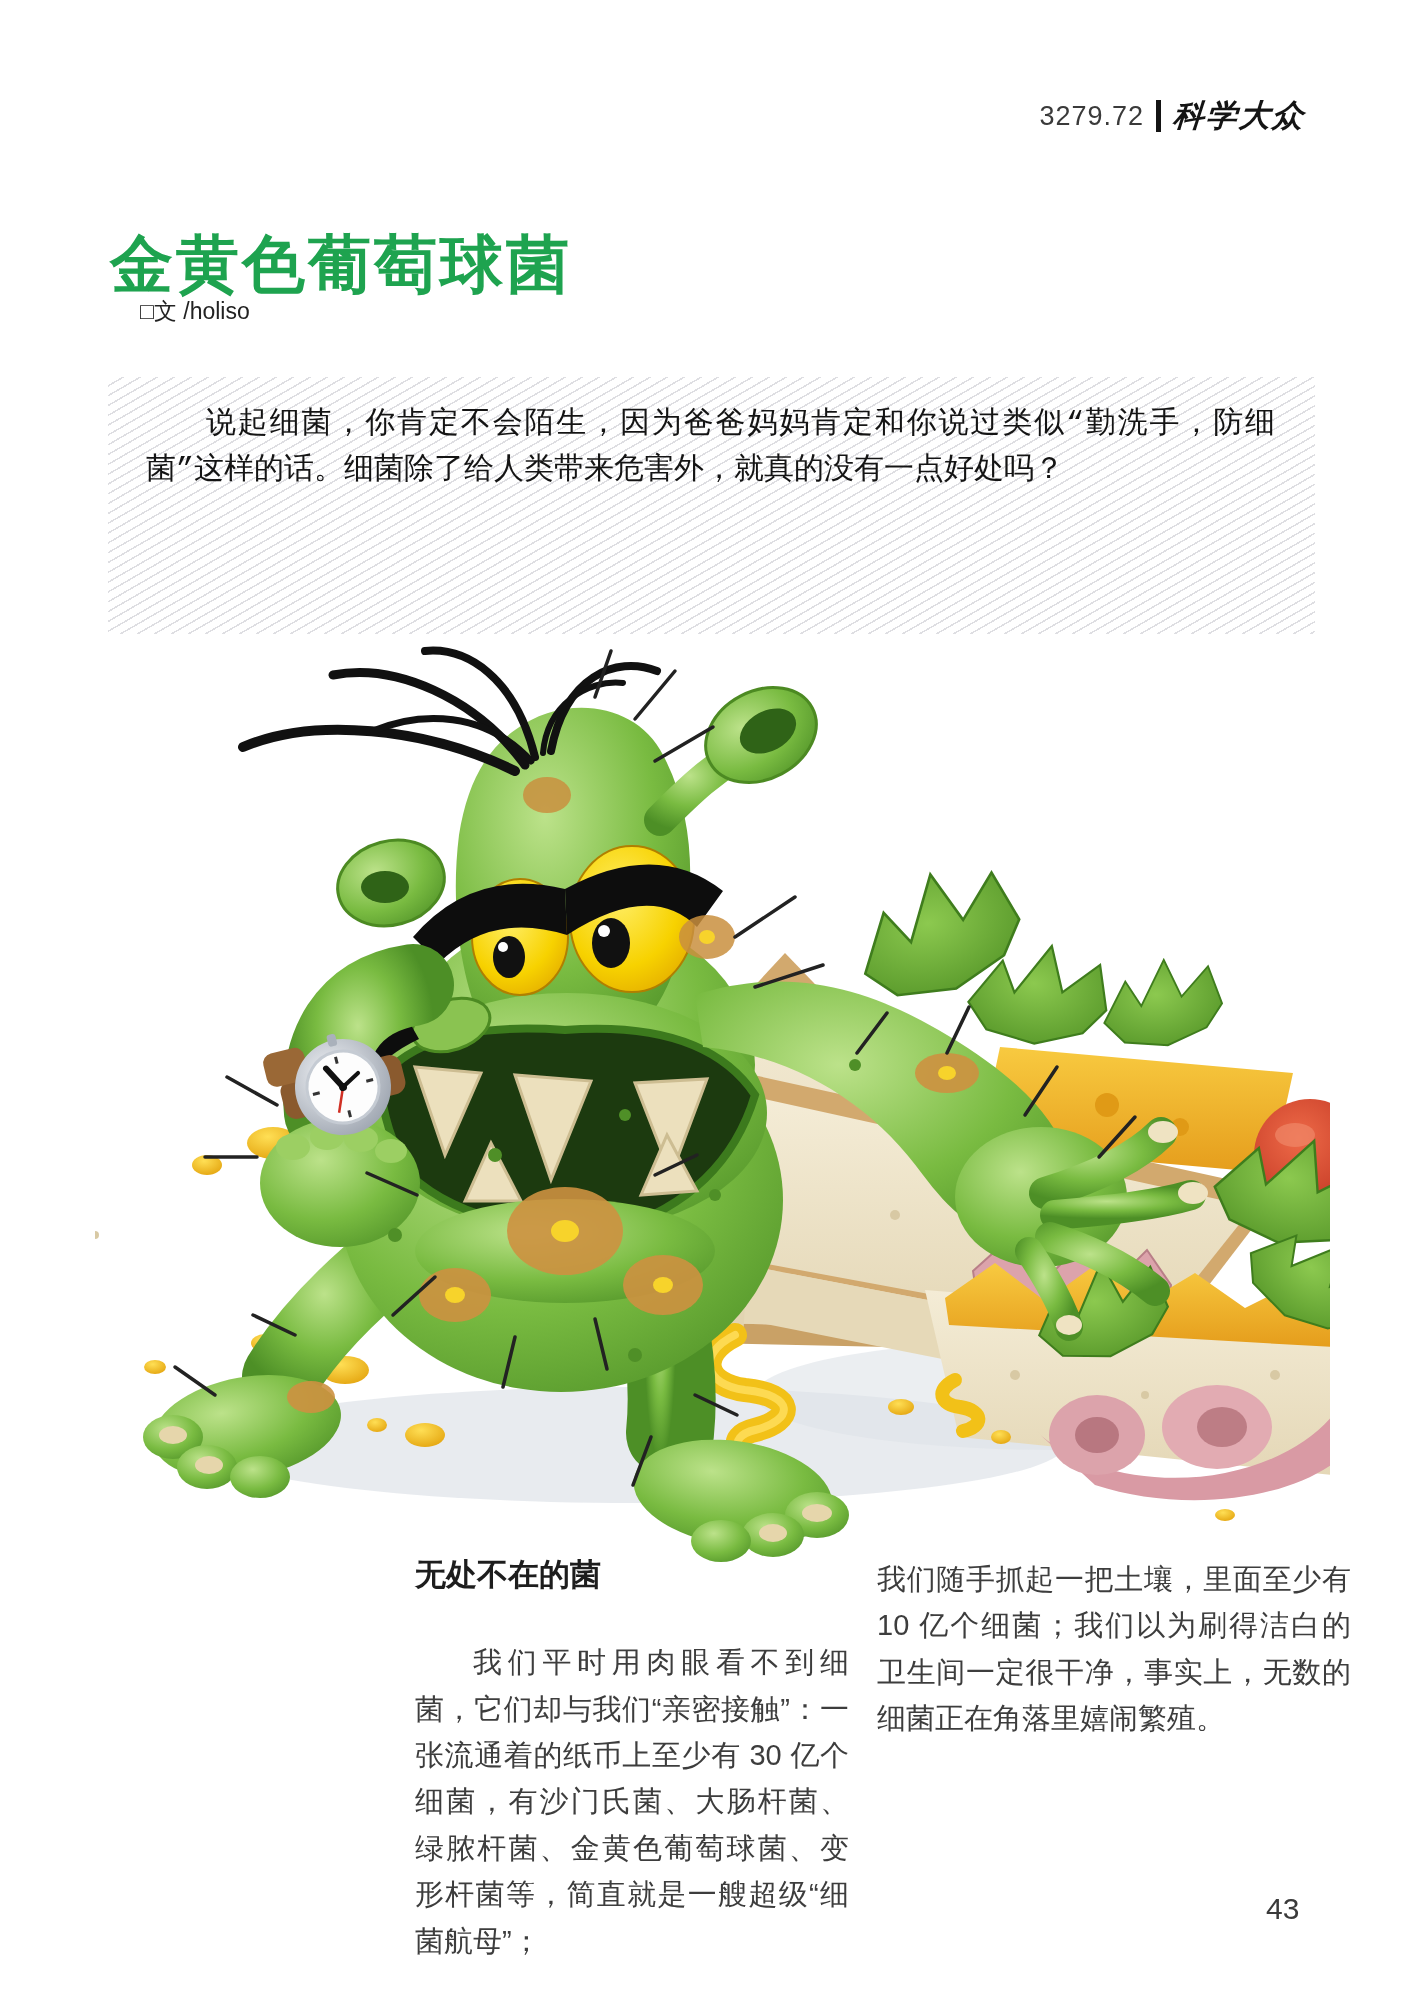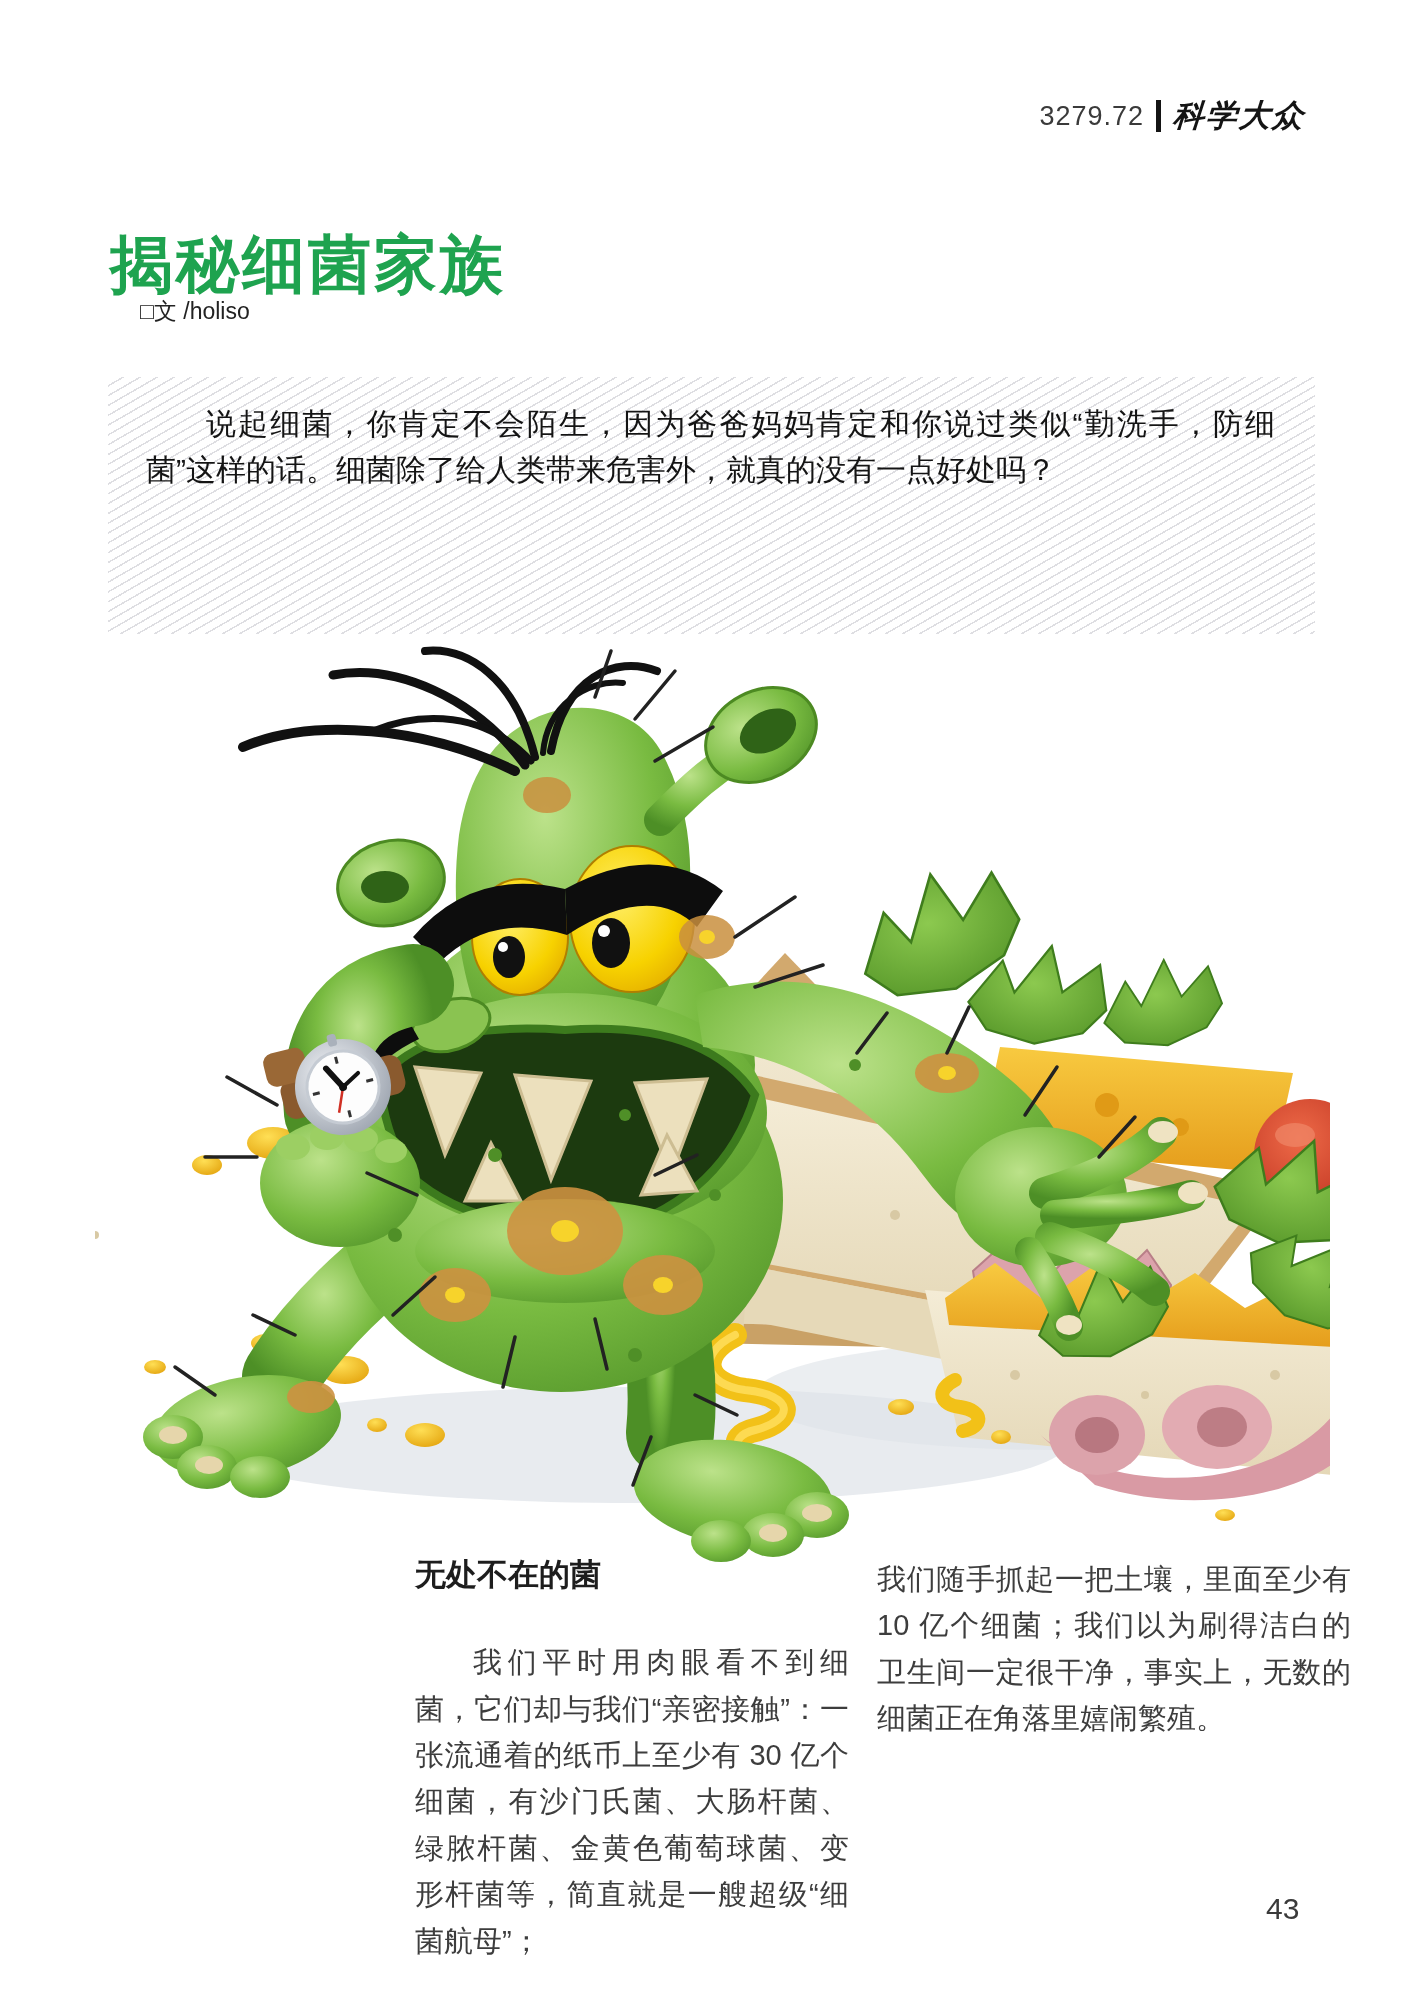--- a/index.html
+++ b/index.html
@@ -23,21 +23,21 @@
     color:#1ea34f;letter-spacing:3px;line-height:1.1;
   }
   .byline{position:absolute;left:112px;top:296px;font-size:23px;color:#222;padding-left:28px;}
   
   .intro-box{
     position:absolute;left:108px;top:377px;width:1207px;height:257px;
     box-sizing:border-box;padding:24px 40px 0 38px;
     background:repeating-linear-gradient(150deg,#ffffff 0px,#ffffff 7px,#dedee2 7px,#dedee2 8.5px);
   }
   .intro-box p{
-    margin:0;font-family:Liberation Sans, sans-serif;font-size:30px;line-height:1.54;
+    margin:0;font-family:Liberation Mono, monospace;font-size:30px;line-height:1.54;
     color:#141414;text-align:justify;text-indent:2em;
   }
   
   .illustration{position:absolute;left:95px;top:635px;width:1235px;height:930px;}
   
   .col{position:absolute;top:1556px;font-size:29px;line-height:1.60;color:#3d3d3d;text-align:justify;}
   .col-left{left:391px;width:434px;margin-left:24px;}
   .col-right{left:845px;width:474px;margin-left:32px;}
   .section-heading{font-size:31px;font-weight:bold;color:#1d1d1d;margin:0 0 46px 0;line-height:1.2;}
   .col p{margin:0;}
@@ -46,21 +46,21 @@
 </style>
 </head>
 <body>
 
 <div class="masthead">
   <span class="issue">3279.72</span>
   <span class="mast-divider"></span>
   <span class="brand">科学大众</span>
 </div>
 
-<h1 class="article-title">揭秘细菌家族</h1>
+<h1 class="article-title">金黄色葡萄球菌</h1>
 <div class="byline">□文 /holiso</div>
 
 <div class="intro-box">
   <p>说起细菌，你肯定不会陌生，因为爸爸妈妈肯定和你说过类似“勤洗手，防细菌”这样的话。细菌除了给人类带来危害外，就真的没有一点好处吗？</p>
 </div>
 
 <svg class="illustration" viewBox="0 0 1235 930" xmlns="http://www.w3.org/2000/svg">
   <defs>
     <radialGradient id="gBody" cx="38%" cy="32%" r="85%">
       <stop offset="0%" stop-color="#bce28a"></stop>

